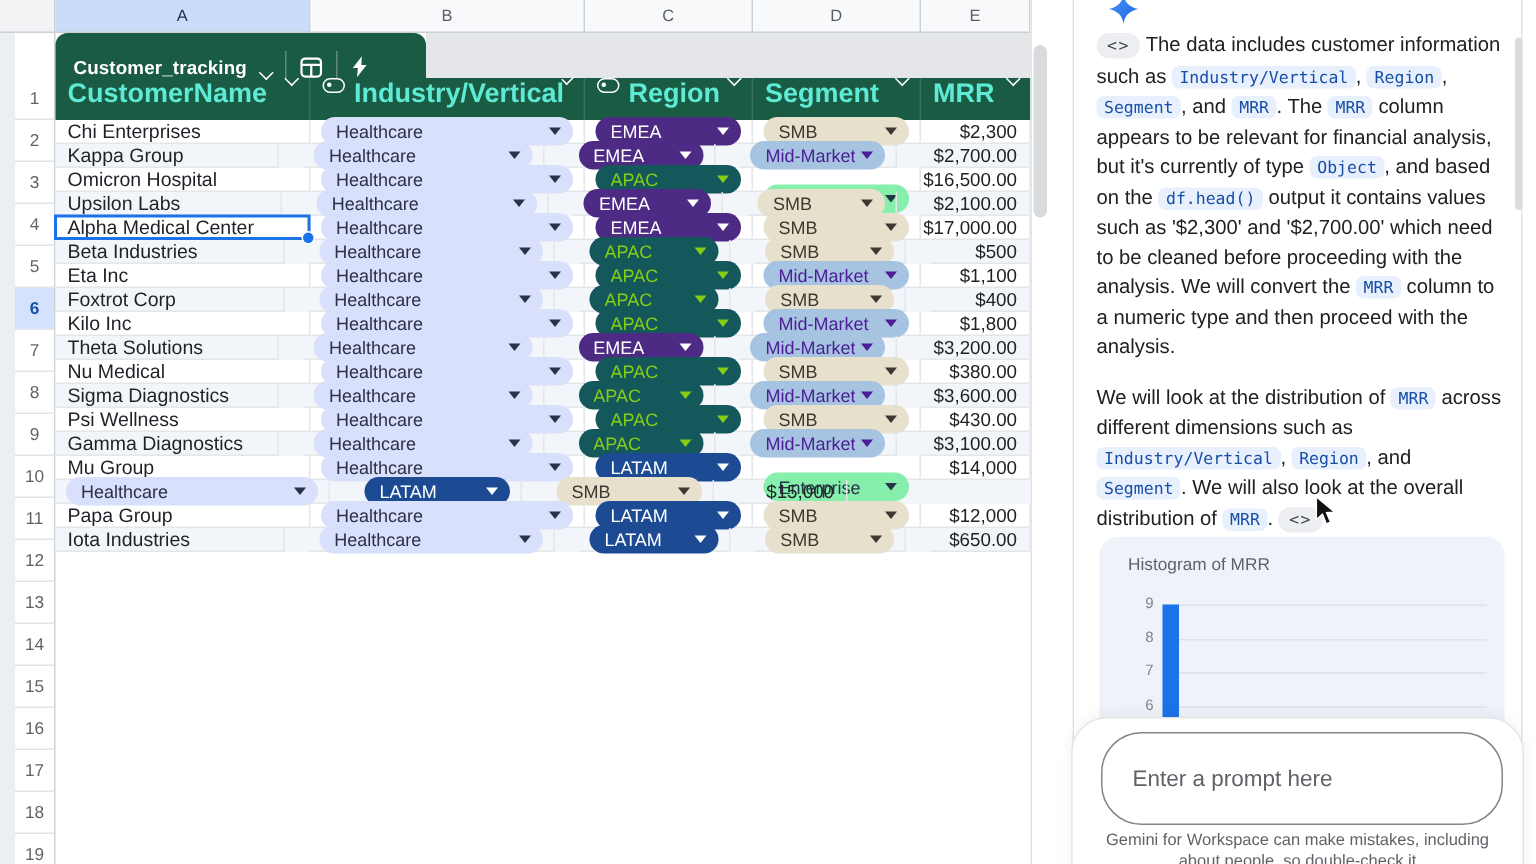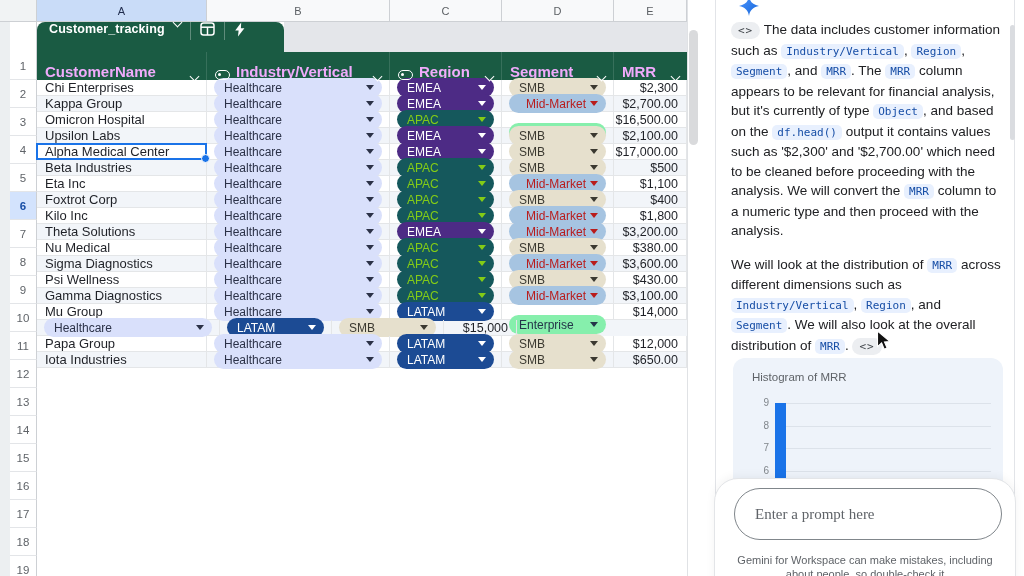--- a/index.html
+++ b/index.html
@@ -18,57 +18,57 @@
 
   .gutter{position:absolute;left:0;top:22px;width:10px;height:554px;background:#eceff1;}
   .rownums{position:absolute;left:10px;top:22px;width:27px;}
   .rspacer{height:30px;background:#fff;border-right:1px solid #cdd0d4;box-sizing:border-box;}
   .rnum{height:28px;line-height:28px;text-align:center;font-size:11.5px;color:#5f6368;background:#fff;
         border-right:1px solid #cdd0d4;border-bottom:1px solid #e3e5e8;box-sizing:border-box;}
   .rnum.sel{background:#d3e3fd;color:#174ea6;font-weight:bold;}
 
   .gridarea{position:absolute;left:37px;top:22px;width:650px;}
   .bandrow{height:30px;display:flex;}
-  .tablechip{width:247px;background:#1a5b43;border-radius:8px 8px 0 0;display:flex;align-items:flex-start;
+  .tablechip{width:247px;background:#1a5b43;border-radius:8px 8px 0 0;display:flex;align-items:flex-end;
              color:#fff;padding:0 6px 0 12px;box-sizing:border-box;}
   .tablechip .tname{font-size:12.5px;font-weight:bold;letter-spacing:.1px;}
   .chev{width:6px;height:6px;border-right:1.6px solid #fff;border-bottom:1.6px solid #fff;
         transform:rotate(45deg);display:inline-block;margin:-3px 0 0 9px;}
   .chipdiv{width:1px;height:18px;background:rgba(255,255,255,.3);margin:0 9px;}
   .chiprest{flex:1;background:#e4e6ea;}
 
   .hrow{height:28px;display:flex;background:#1a5b43;}
-  .hcell{display:flex;align-items:flex-end;color:#f0abfc;font-size:15px;font-weight:bold;
+  .hcell{display:flex;align-items:flex-start;color:#5eead4;font-size:18px;font-weight:bold;
          padding:0 8px;box-sizing:border-box;border-right:1px solid rgba(255,255,255,.13);}
   .hcell .chev{margin-left:auto;}
   .dd-icon{width:15px;height:10px;border:1.5px solid #fff;border-radius:6px;box-sizing:border-box;
            position:relative;margin-right:6px;flex:none;}
   .dd-icon::after{content:'';position:absolute;left:2px;top:2px;width:3px;height:3px;border-radius:50%;background:#fff;}
 
   .trow{height:16px;display:flex;background:#fff;}
-  .trow.band{background:#f2f5f9;}
+  .trow.band{background:#f2f5f9;gap:16px;}
   .cell{box-sizing:border-box;border-right:1px solid #e4e6e8;border-bottom:1px solid #e4e6e8;
         display:flex;align-items:center;overflow:visible;}
   .ca{width:170px;padding:0 8px;font-size:13px;color:#1f2127;white-space:nowrap;}
   .cb{width:183px;padding:0 7px;}
   .cc{width:112px;padding:0 7px;justify-content:flex-end;}
   .cd{width:112px;padding:0 7px;}
   .ce{width:73px;padding:0 8px;justify-content:flex-end;font-size:12.5px;color:#1f2127;white-space:nowrap;}
 
   .pill{width:100%;height:19px;border-radius:10px;display:flex;align-items:center;
         padding:0 8px 0 10px;box-sizing:border-box;font-size:12px;}
   .pill .lbl{flex:1;white-space:nowrap;overflow:hidden;}
   .tri{width:0;height:0;border-left:4px solid transparent;border-right:4px solid transparent;
        border-top:5px solid currentColor;flex:none;margin-left:4px;}
   .ind{background:#d9e0fb;color:#2b3147;}
   .emea{background:#4d2b85;color:#fff;}
   .apac{background:#15585c;color:#84cc16;}
   .latam{background:#1c4b94;color:#fff;}
   .smb{background:#e6e0cd;color:#3b3930;}
-  .mid{background:#a6c4e1;color:#b91c1c;text-align:right;}
+  .mid{background:#a6c4e1;color:#4c1d95;}
   .ent{background:#86efac;color:#243549;margin-top:26px;}
 
   .selcell{position:relative;z-index:2;}
   .selcell::before{content:'';position:absolute;left:-1px;top:-1px;right:-1px;bottom:-1px;
                    border:2px solid #1a73e8;pointer-events:none;}
   .selcell::after{content:'';position:absolute;right:-4px;bottom:-4px;width:7px;height:7px;
                   border-radius:50%;background:#1a73e8;border:1px solid #fff;}
 
   .vscroll{position:absolute;left:687px;top:0;width:13px;height:576px;background:#fff;
            border-left:1px solid #e0e2e5;box-sizing:border-box;}
@@ -90,23 +90,23 @@
   .histtitle{position:absolute;left:19px;top:13px;font-size:11.5px;color:#5f6368;}
   .gridline{position:absolute;left:42px;right:12px;height:1px;background:#dce2ea;}
   .ytick{position:absolute;left:0;width:36px;text-align:right;font-size:10px;color:#80868b;}
   .histbar{position:absolute;left:42px;top:45px;width:11px;height:173px;}
 
   .panthumb{position:absolute;left:310px;top:25px;width:5px;height:115px;background:#dadce0;border-radius:3px;}
 
   .promptcard{position:absolute;left:14px;top:478px;width:302px;height:110px;background:#fff;
               border:1px solid #e3e5e8;border-radius:24px 24px 0 0;box-sizing:border-box;
               box-shadow:0 -2px 10px rgba(0,0,0,.05);z-index:5;}
-  .promptpill{position:absolute;left:19px;top:9px;width:268px;height:52px;border:1px solid #80868b;
+  .promptpill{position:absolute;left:19px;top:9px;width:268px;height:62px;border:1px solid #80868b;
               border-radius:27px;box-sizing:border-box;display:flex;align-items:center;
-              padding:0 20px;font-size:15px;color:#5f6368;background:#fff;font-family:Liberation Serif, serif;}
+              padding:0 20px;font-size:15px;color:#5f6368;background:#fff;}
   .disclaimer{position:absolute;top:74px;left:0;width:100%;text-align:center;
               font-size:11px;line-height:14px;color:#5f6368;}
 
   .cursor{position:absolute;left:876px;top:330px;z-index:20;}
 </style>
 </head>
 <body>
 
 <div class="screen">
 

